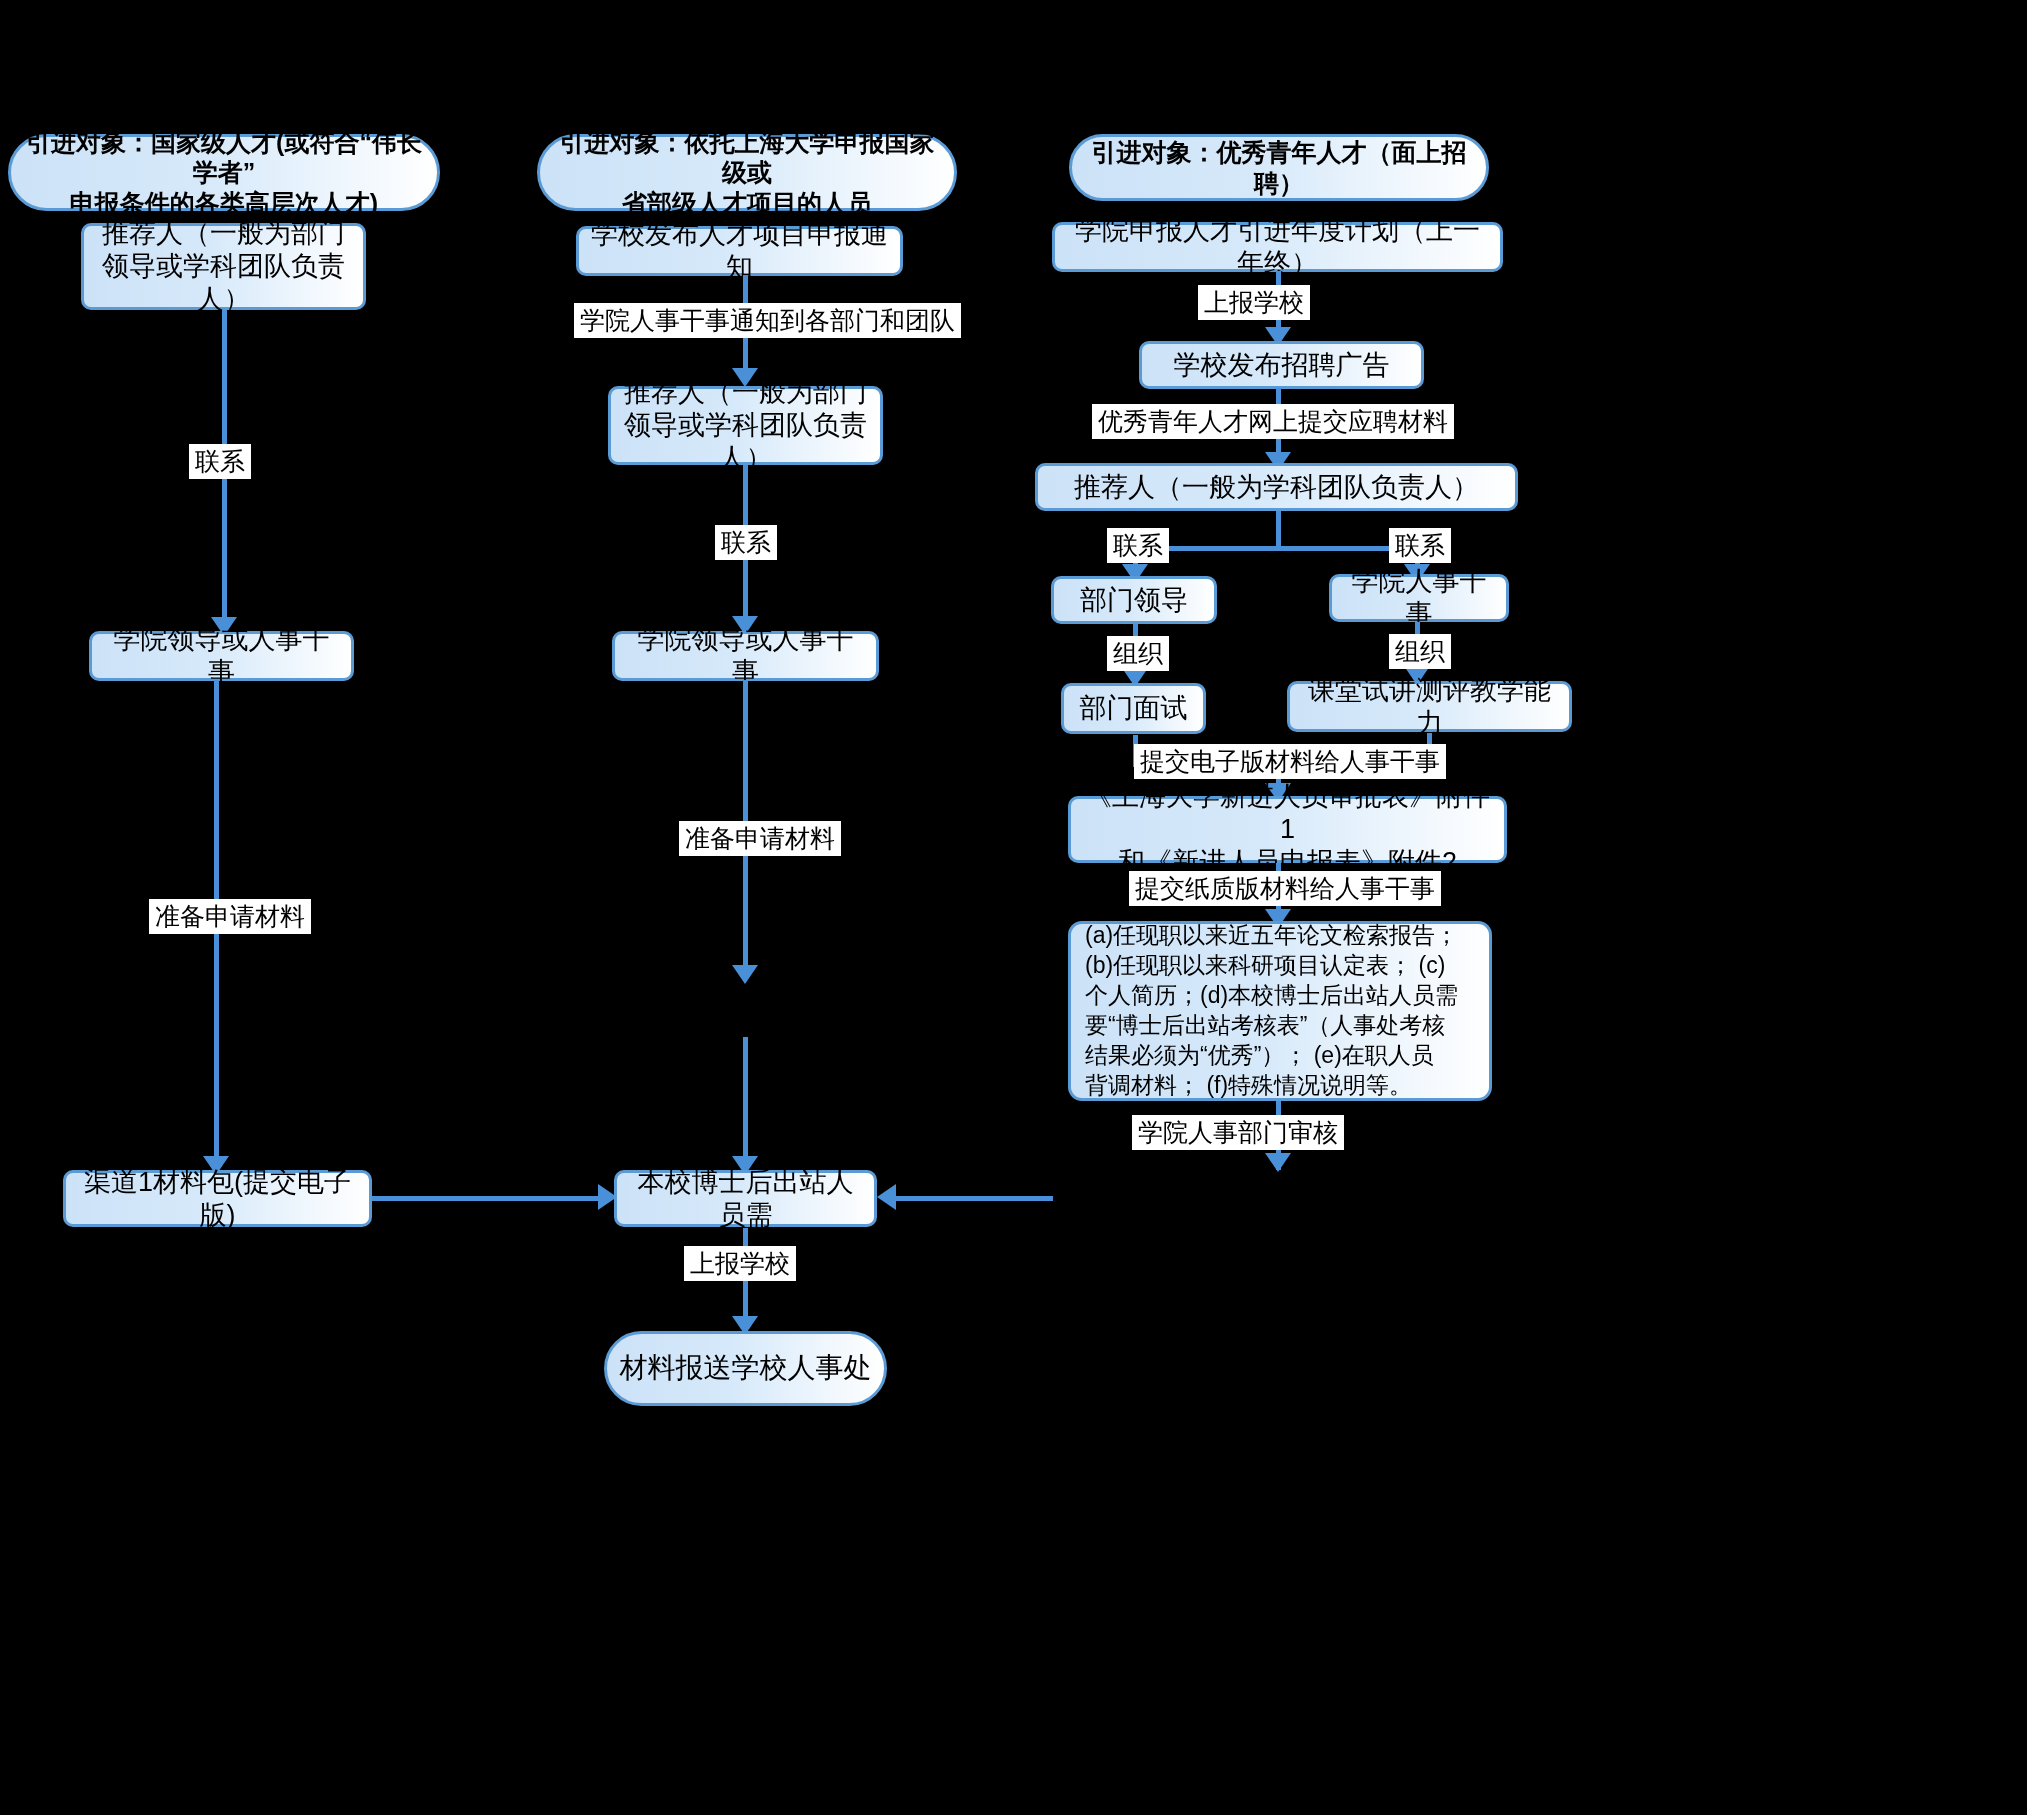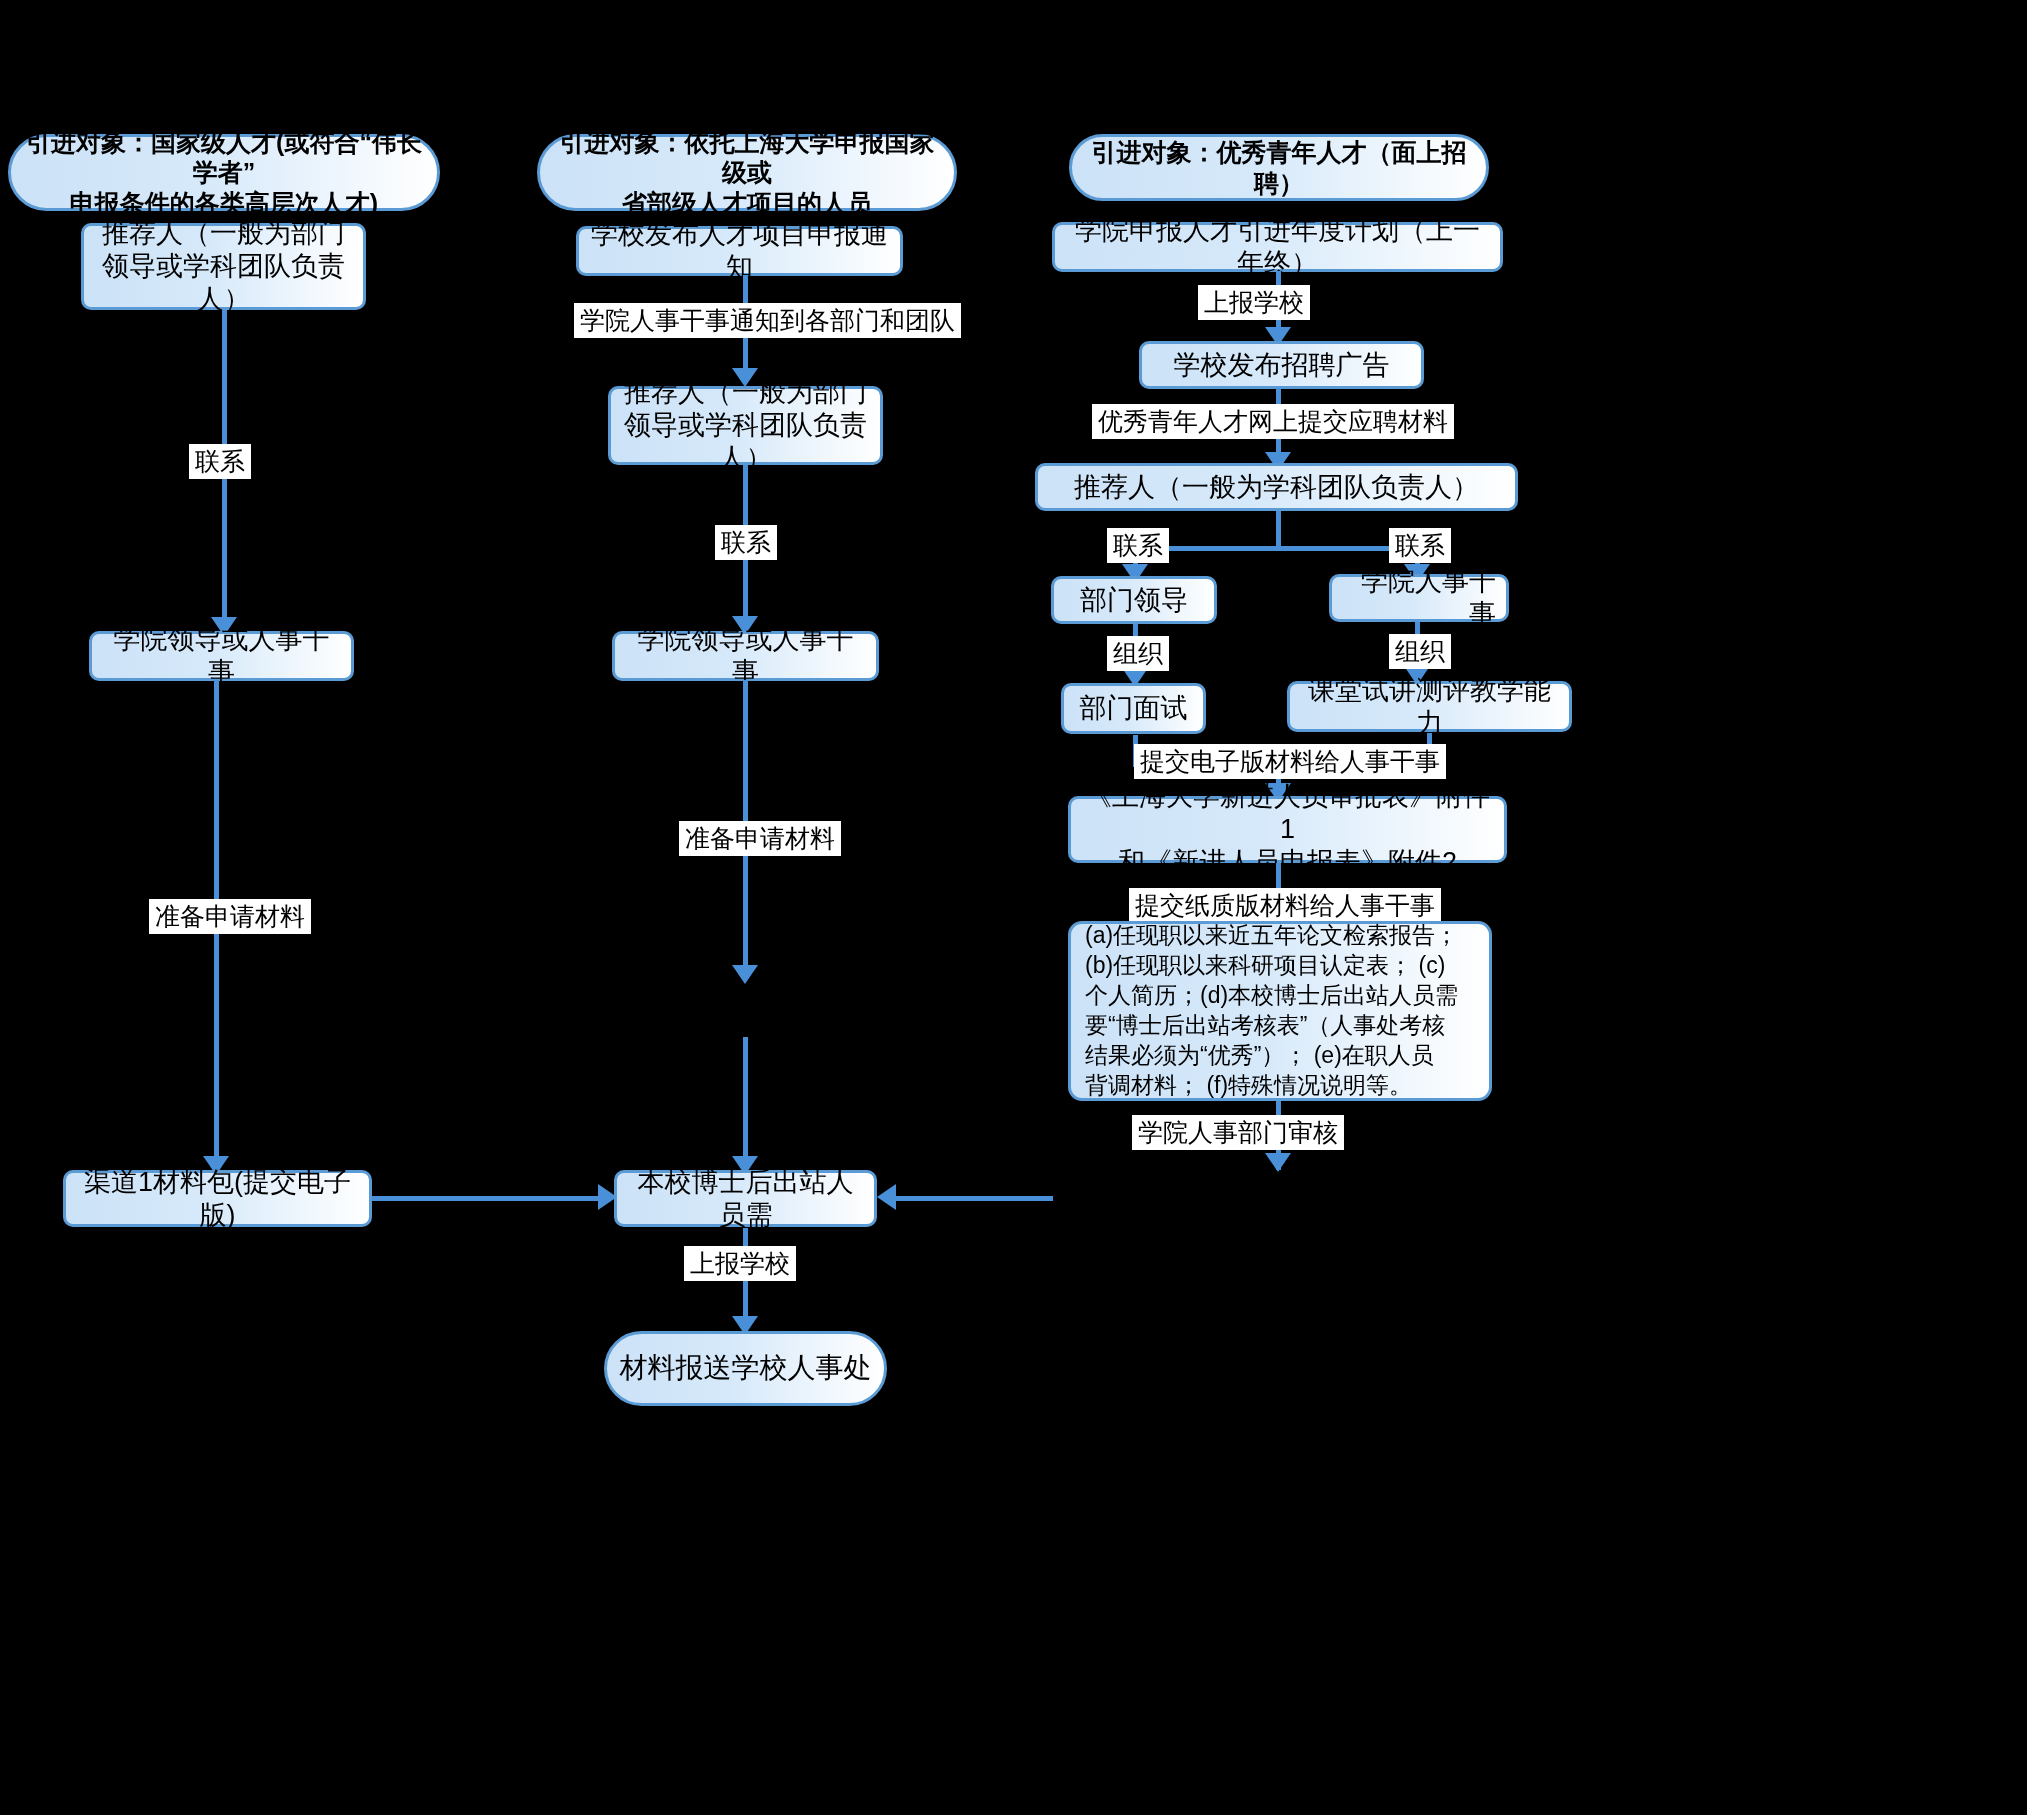--- a/index.html
+++ b/index.html
@@ -170,21 +170,21 @@
   <div class="edge-v" style="left:1276px; top:511px; width:5px; height:37px;"></div>
   <div class="edge-h" style="left:1133px; top:546px; width:287px;"></div>
   <div class="edge-v" style="left:1133px; top:546px; width:5px; height:26px;"></div>
   <div class="edge-v" style="left:1415px; top:546px; width:5px; height:26px;"></div>
   <div class="arrow-down" style="left:1122px; top:564px;"></div>
   <div class="arrow-down" style="left:1404px; top:564px;"></div>
   <div class="edge-label" style="left:1107px; top:528px;">联系</div>
   <div class="edge-label" style="left:1389px; top:528px;">联系</div>
 
   <div class="node" style="left:1051px; top:576px; width:166px; height:48px;">部门领导</div>
-  <div class="node" style="left:1329px; top:574px; width:180px; height:48px;text-align:right;">学院人事干事</div>
+  <div class="node" style="left:1329px; top:574px; width:180px; height:48px;">学院人事干事</div>
 
   <div class="edge-v" style="left:1133px; top:624px; width:5px; height:51px;"></div>
   <div class="arrow-down" style="left:1122px; top:668px;"></div>
   <div class="edge-label" style="left:1107px; top:636px;">组织</div>
 
   <div class="edge-v" style="left:1415px; top:622px; width:5px; height:51px;"></div>
   <div class="arrow-down" style="left:1404px; top:666px;"></div>
   <div class="edge-label" style="left:1389px; top:634px;">组织</div>
 
   <div class="node" style="left:1061px; top:683px; width:145px; height:51px;">部门面试</div>
@@ -195,21 +195,21 @@
   <div class="edge-h" style="left:1133px; top:762px; width:299px;"></div>
   <div class="edge-v" style="left:1276px; top:762px; width:5px; height:28px;"></div>
   <div class="arrow-down" style="left:1265px; top:783px;"></div>
   <div class="edge-label" style="left:1134px; top:744px;">提交电子版材料给人事干事</div>
 
   <div class="node" style="left:1068px; top:796px; width:439px; height:67px;">《上海大学新进人员审批表》附件1
 和《新进人员申报表》附件2</div>
 
   <div class="edge-v" style="left:1276px; top:863px; width:5px; height:52px;"></div>
   <div class="arrow-down" style="left:1265px; top:909px;"></div>
-  <div class="edge-label" style="left:1129px; top:871px;margin-top:17px;">提交纸质版材料给人事干事</div>
+  <div class="edge-label" style="left:1129px; top:871px;">提交纸质版材料给人事干事</div>
 
   <div class="node detail" style="left:1068px; top:921px; width:424px; height:180px;">(a)任现职以来近五年论文检索报告；
 (b)任现职以来科研项目认定表； (c)
 个人简历；(d)本校博士后出站人员需
 要“博士后出站考核表”（人事处考核
 结果必须为“优秀”）； (e)在职人员
 背调材料； (f)特殊情况说明等。</div>
 
   <div class="edge-v" style="left:1276px; top:1101px; width:5px; height:69px;"></div>
   <div class="arrow-down" style="left:1265px; top:1153px;"></div>

